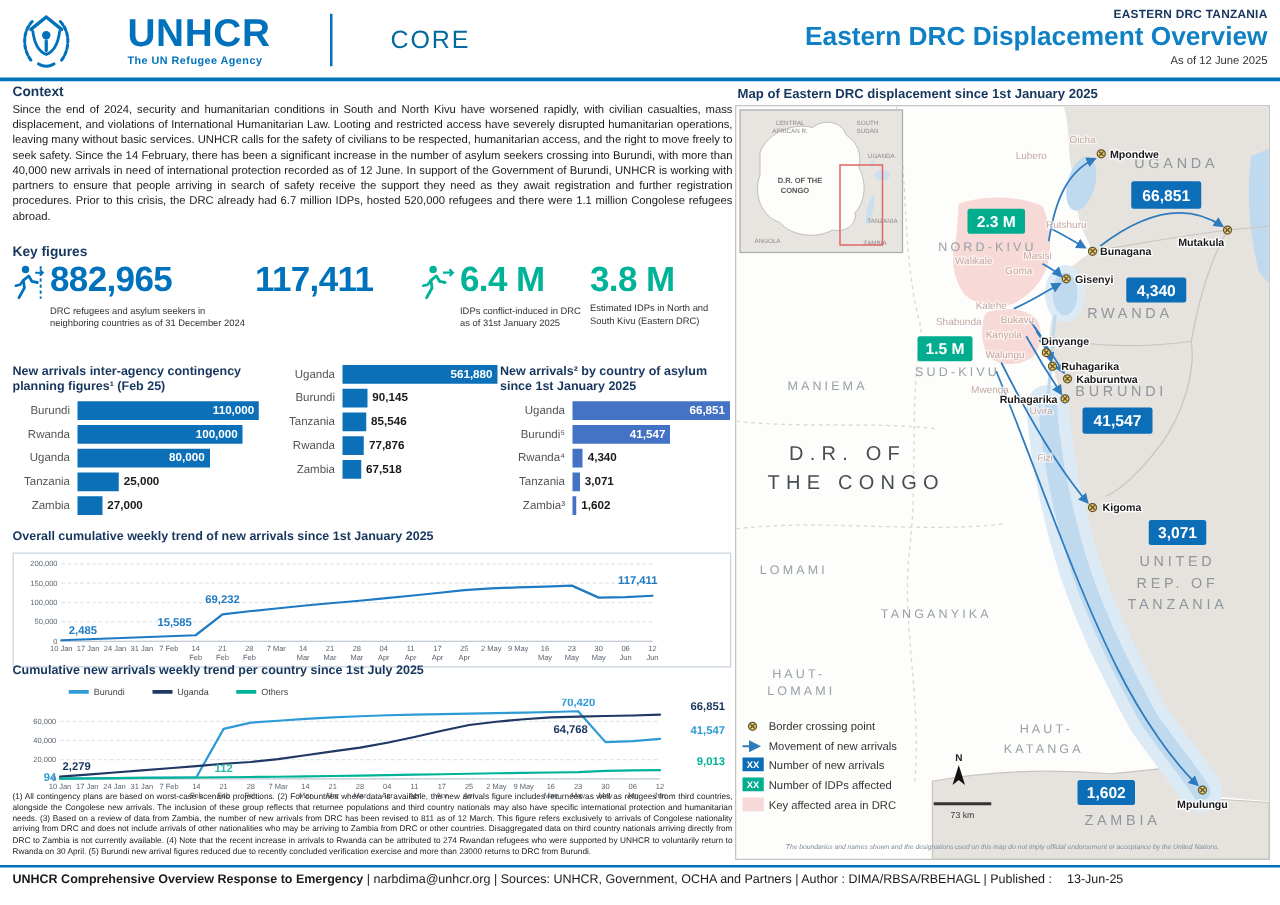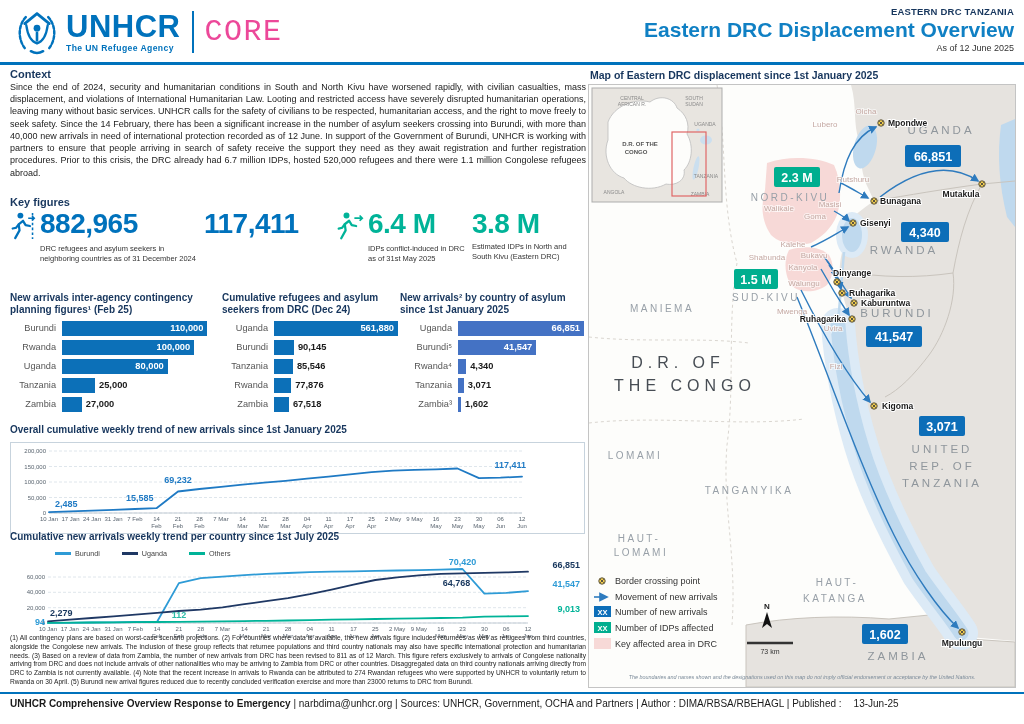--- a/index.html
+++ b/index.html
@@ -2,25 +2,25 @@
 <html><head>
 <meta charset="utf-8">
 <style>
   * { margin:0; padding:0; box-sizing:border-box; }
   html,body { width:1024px; height:724px; background:#fff; overflow:hidden;
     font-family:"Liberation Sans", sans-serif; }
   .page { position:relative; width:1024px; height:724px; background:#fff; }
 
   
   .header { position:absolute; left:0; top:0; width:1024px; height:62px; }
-  .logo-wrap { position:absolute; left:14px; top:8px; display:flex; align-items:center; }
+  .logo-wrap { position:absolute; left:14px; top:8px; display:flex; align-items:center;gap:36px; }
   .logo-unhcr { font-size:31px; font-weight:bold; color:#0072BC; letter-spacing:.5px; line-height:30px;}
   .logo-tag { font-size:8.6px; font-weight:bold; color:#0072BC; letter-spacing:.4px; margin-top:1px;}
   .logo-divider { width:2px; height:42px; background:#0072BC; margin:0 10px 0 12px; }
-  .logo-core { font-size:30px; color:#ec4899; letter-spacing:1.5px; font-weight:400;font-family:Liberation Mono, monospace; }
+  .logo-core { font-size:20px; color:#0369a1; letter-spacing:1.5px; font-weight:400; }
   .header-right { position:absolute; right:10px; top:6px; text-align:right; }
   .situation { font-size:9.5px; font-weight:bold; color:#17365D; letter-spacing:.2px; }
   .doc-title { font-size:21px; font-weight:bold; color:#1080C4; margin-top:1px; }
   .as-of { font-size:9px; color:#333; margin-top:1px; }
   .header-rule { position:absolute; left:0; top:62px; width:1024px; height:3px; background:#0072BC; }
 
   
   .h-sec { font-size:11px; font-weight:bold; color:#17365D; }
   #context-h { position:absolute; left:10px; top:68px; }
   #context-p { position:absolute; left:10px; top:81px; width:576px; font-size:9px;
@@ -142,21 +142,21 @@
     <div class="kf kf2 kf-green">
       <div class="kf-top">
         <svg class="kf-icon" width="28" height="30" viewBox="0 0 32 34">
           <circle cx="12" cy="5" r="3.4" fill="#00B398"></circle>
           <path d="M6,31 L11,22 L10,15 L15,11 L18,16 L23,17" stroke="#00B398" stroke-width="2.6" fill="none" stroke-linecap="round" stroke-linejoin="round"></path>
           <path d="M10,15 L7,19 L3,20" stroke="#00B398" stroke-width="2.4" fill="none" stroke-linecap="round"></path>
           <path d="M21,8 h9 m-3,-3 L30,8 l-3,3" stroke="#00B398" stroke-width="2" fill="none"></path>
         </svg>
         <span class="kf-num">6.4 M</span>
       </div>
-      <div class="kf-cap">IDPs conflict-induced in DRC as of 31st May 2025</div>
+      <div class="kf-cap">IDPs conflict-induced in DRC as of 31st January 2025</div>
     </div>
     <div class="kf kf3 kf-green">
       <div class="kf-top">
           <span class="kf-num">3.8 M</span>
         </div>
       <div class="kf-cap">Estimated IDPs in North and South Kivu (Eastern DRC)</div>
     </div>
   </div>
 
   <div class="bars" id="bc0">
@@ -196,21 +196,20 @@
         <div class="bar-row">
           <span class="bar-cat">Zambia</span>
           <span class="bar-track">
             <span class="bar-fill" style="width: 13.0435%; background: rgb(12, 112, 184);"></span>
             <span class="bar-val out">27,000</span>
           </span>
         </div>
       </div>
   </div>
   <div class="bars" id="bc1">
-    <div class="chart-title">Cumulative refugees and asylum seekers from DRC (Dec 24)</div>
     <div class="bar-rows">
         <div class="bar-row">
           <span class="bar-cat">Uganda</span>
           <span class="bar-track">
             <span class="bar-fill" style="width: 100%; background: rgb(12, 112, 184);">
               <span class="bar-val in">561,880</span>
             </span>
           </span>
         </div>
         <div class="bar-row">

